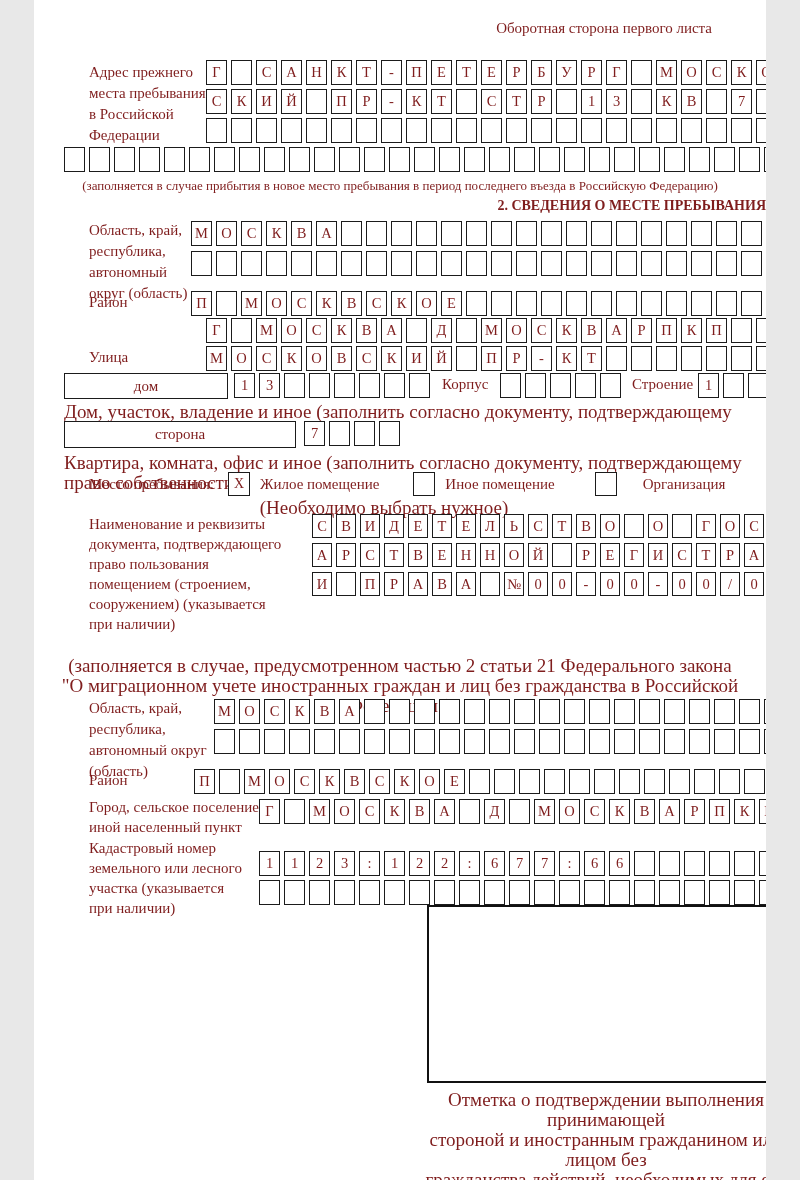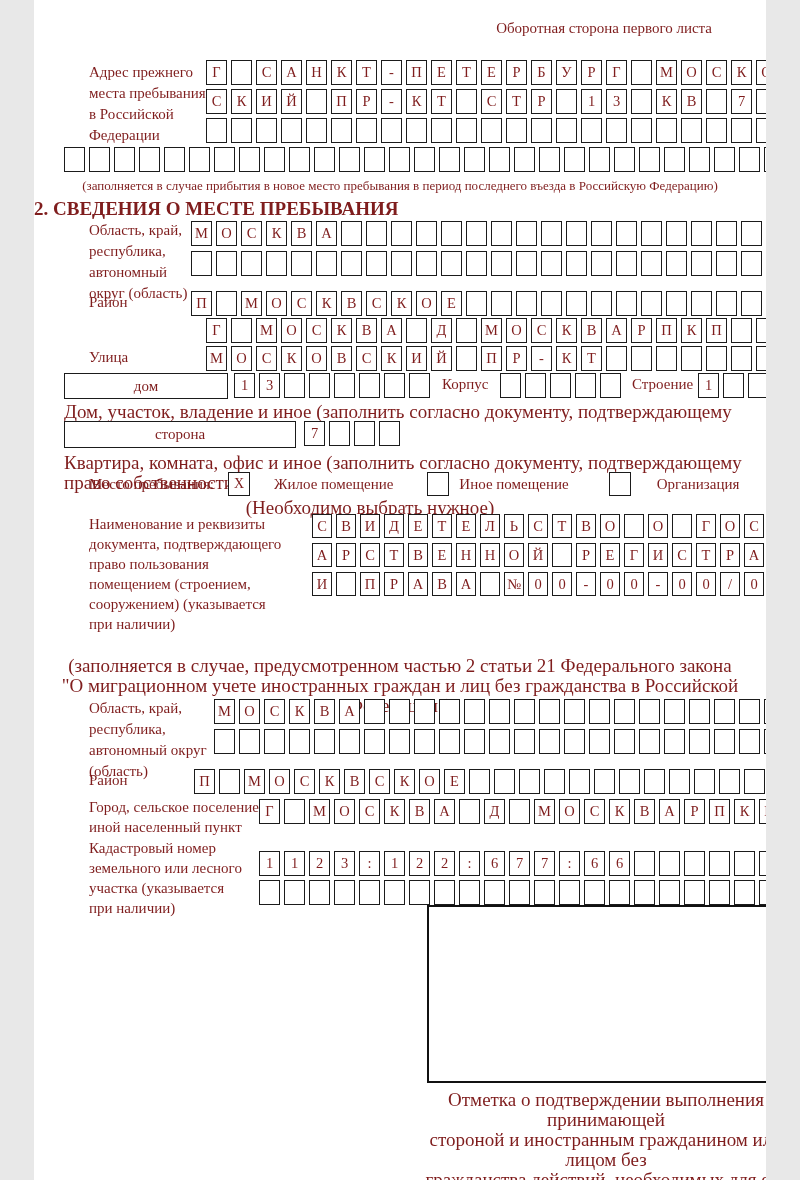--- a/index.html
+++ b/index.html
@@ -8,21 +8,21 @@
         font-family:Liberation Serif, serif;color:#7f1d1d;overflow:hidden}
   .abs{position:absolute}
   .label{font-size:15px;line-height:21px;white-space:pre-line}
   .smalllabel{font-size:15px;line-height:20px;white-space:pre-line}
   .cells{display:flex;gap:4px}
   .cell{width:21px;height:25px;border:1.6px solid #1b1b1b;display:flex;align-items:center;
         justify-content:center;font-size:14.5px;flex:0 0 auto;background:#fff}
   .tight .cell{width:20px;height:24px}
   .note{font-size:13px;line-height:17px}
   .note2{font-size:19px;line-height:20px}
-  .title{font-weight:bold;font-size:19px;text-align:left;width:100%}
+  .title{font-weight:bold;font-size:14px;text-align:right;width:100%}
   .centerline{text-align:center;width:100%}
   .fieldbox{border:1.8px solid #1b1b1b;display:flex;align-items:center;justify-content:center;font-size:15px;background:#fff}
   .checkbox{width:22px;height:24px;border:1.6px solid #1b1b1b;display:flex;align-items:center;
             justify-content:center;font-size:14px;flex:0 0 auto;background:#fff}
   .stayrow{display:flex;align-items:center;font-size:15px}
   .bigbox{border:2px solid #111;background:#fff}
   .pre{white-space:pre-line}
 </style>
 </head>
 <body>
@@ -321,27 +321,27 @@
       <div class="cell">7</div>
       <div class="cell"></div>
       <div class="cell"></div>
       <div class="cell"></div>
     </div>
   <div class="abs note2" style="left:30px;top:453px">Квартира, комната, офис и иное (заполнить согласно документу, подтверждающему право собственности)</div>
 
   <div class="abs stayrow" style="left:55px;top:472px">
     <span>Место пребывания:</span>
     <span class="checkbox" style="margin-left:14px">X</span>
-    <span style="margin-left:24px">Жилое помещение</span>
+    <span style="margin-left:10px">Жилое помещение</span>
     <span class="checkbox" style="margin-left:34px"></span>
     <span style="margin-left:10px">Иное помещение</span>
     <span class="checkbox" style="margin-left:40px"></span>
     <span style="margin-left:26px">Организация</span>
   </div>
-  <div class="abs note2" style="left:136px;top:498px;width:400px;text-align:center">(Необходимо выбрать нужное)</div>
+  <div class="abs note2" style="left:150px;top:498px;width:400px;text-align:center">(Необходимо выбрать нужное)</div>
 
   <div class="abs smalllabel" style="left:55px;top:514px;width:220px">Наименование и реквизиты
 документа, подтверждающего
 право пользования
 помещением (строением,
 сооружением) (указывается
 при наличии)</div>
   <div class="abs cells tight" style="left:278px;top:514px">
       <div class="cell">С</div>
       <div class="cell">В</div>

